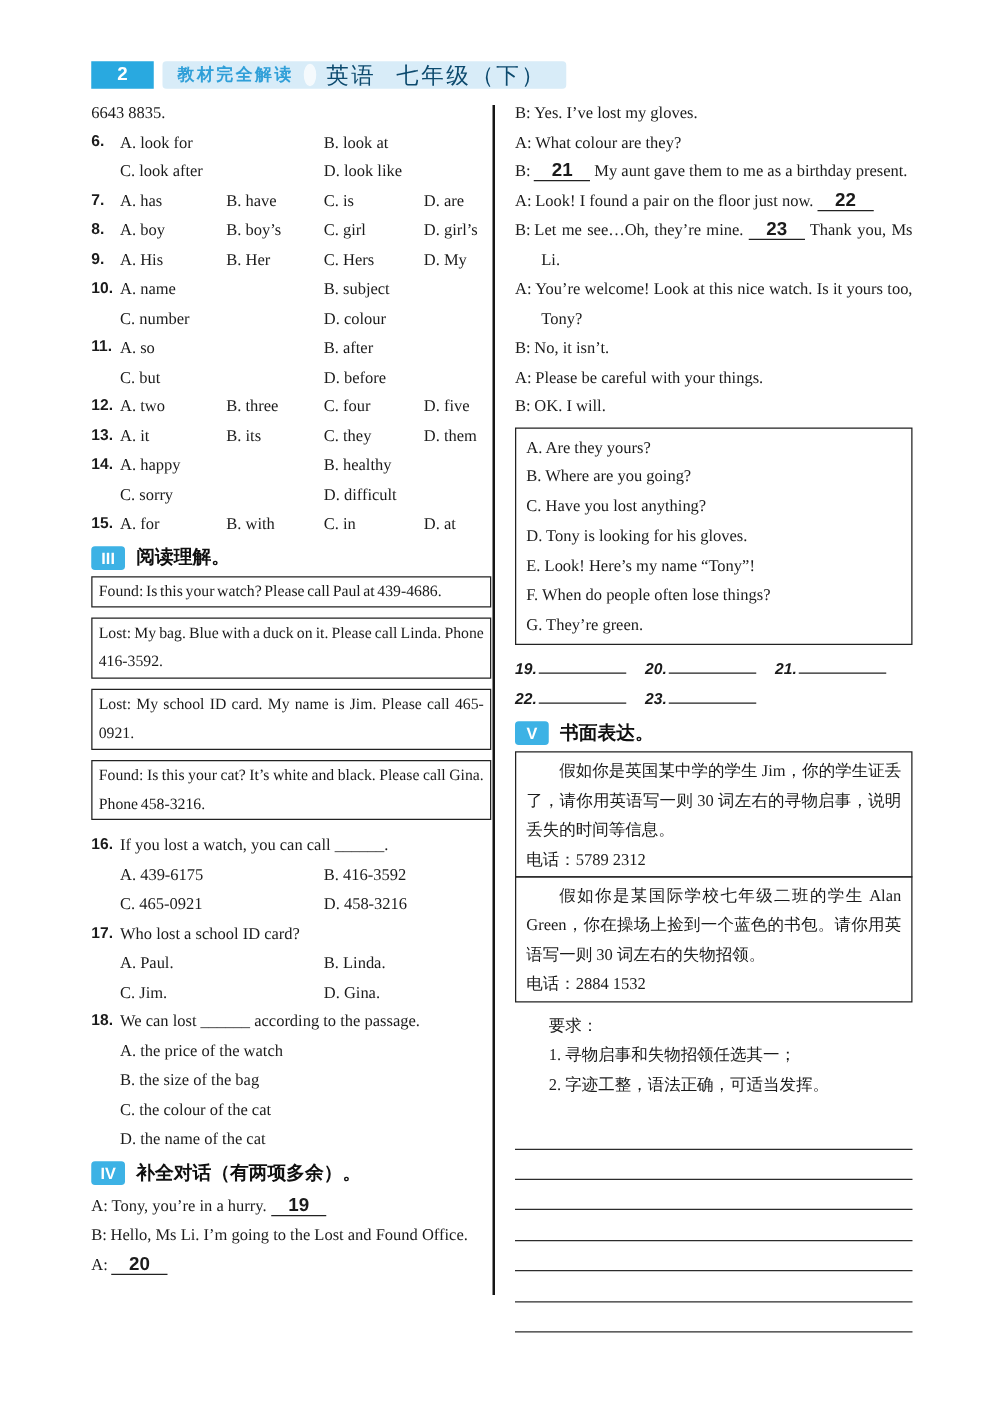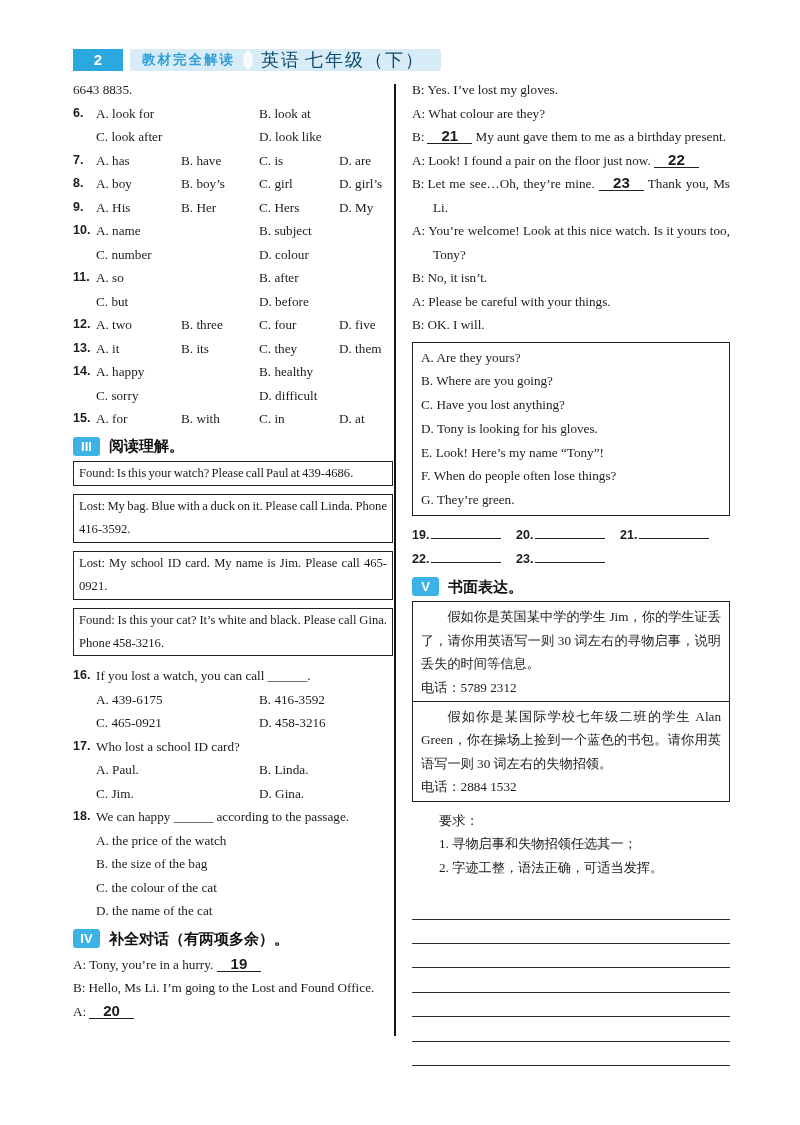--- a/index.html
+++ b/index.html
@@ -9,21 +9,21 @@
   .page-num{position:absolute;left:73px;top:49px;width:50px;height:22px;
             background:var(--accent-blue,#29a9e0);color:#fff;text-align:center;line-height:22px;
             font-family:"Liberation Sans",sans-serif;font-weight:bold;font-size:15px;}
   .band{position:absolute;left:130px;top:49px;height:22px;display:flex;align-items:center;
         background:var(--band-blue,#d8ecf8);border-radius:3px;padding:0 16px 0 12px;}
   .series{color:var(--series-text-blue,#2f9fd8);font-family:"Liberation Sans",sans-serif;
           font-weight:bold;font-size:13.5px;letter-spacing:2px;}
   .band-notch{width:10px;height:18px;background:rgba(255,255,255,.75);border-radius:50%;margin:0 8px;}
   .subject,.grade{color:#0c4a6e;font-family:"Liberation Sans",sans-serif;font-weight:normal;
           font-size:18px;letter-spacing:2px;}
-  .grade{margin-left:4px;}
+  .grade{margin-left:16px;}
   .divider{position:absolute;left:394px;top:84px;width:1.5px;height:952px;background:#151515;}
   
   .col{position:absolute;top:78px;line-height:23.5px;}
   .col-left{left:73px;width:320px;}
   .col-right{left:412px;width:318px;}
   .carryover{margin:0;}
   
   .q-line{display:flex;}
   .qnum{flex:0 0 23px;font-family:"Liberation Sans",sans-serif;font-weight:bold;font-size:12.5px;}
   .opts{flex:1;display:grid;}
@@ -43,21 +43,21 @@
   
   .dlg-line{padding-left:21px;text-indent:-21px;text-align:justify;}
   .spk{margin-right:3px;}
   .blank-inline{display:inline-block;text-indent:0;border-bottom:1.3px solid #222;padding:0 14px;
           line-height:15px;font-family:"Liberation Sans",sans-serif;font-weight:bold;font-size:15px;}
   
   .opt-box{border:1.2px solid #222;padding:3px 8px;margin-top:5px;line-height:23.8px;}
   
   .ans-rows{margin-top:7px;}
   .ans-row{display:flex;height:24px;align-items:flex-end;}
-  .ans-item{flex:0 0 104px;}
+  .ans-item{flex:0 0 104px;font-style:italic;}
   .ans-num{font-family:"Liberation Sans",sans-serif;font-weight:bold;font-size:12.5px;}
   .ans-line{display:inline-block;width:70px;border-bottom:1.2px solid #222;height:13px;margin-left:2px;}
   
   .task-box{border:1.4px solid #222;padding:3px 8px 2px;}
   .task-box + .task-box{margin-top:-1.4px;}
   .task-body{margin:0;text-indent:2em;text-align:justify;}
   .task-phone{margin:0;}
   .req{margin:7px 0 0 27px;}
   .req div{margin:0;}
   #writing-lines{margin-top:16px;}
@@ -263,21 +263,21 @@
             <span class="qnum"></span>
             <div class="opts opts-2">
               <span class="opt">C. Jim.</span>
               <span class="opt">D. Gina.</span>
             </div>
           </div>
         </div>
         <div class="q">
           <div class="q-line">
             <span class="qnum">18.</span>
-            <span class="stem">We can happy ______ according to the passage.</span>
+            <span class="stem">We can lost ______ according to the passage.</span>
           </div>
           <div class="q-line">
             <span class="qnum"></span>
             <div class="opts opts-1">
               <span class="opt">A. the price of the watch</span>
             </div>
           </div>
           <div class="q-line">
             <span class="qnum"></span>
             <div class="opts opts-1">

